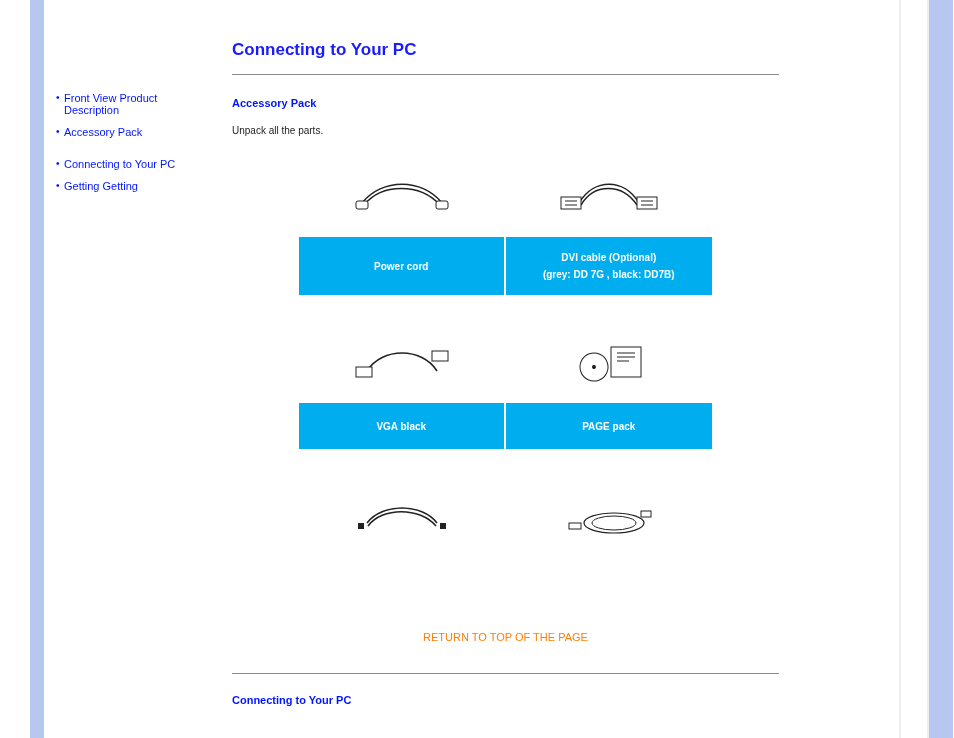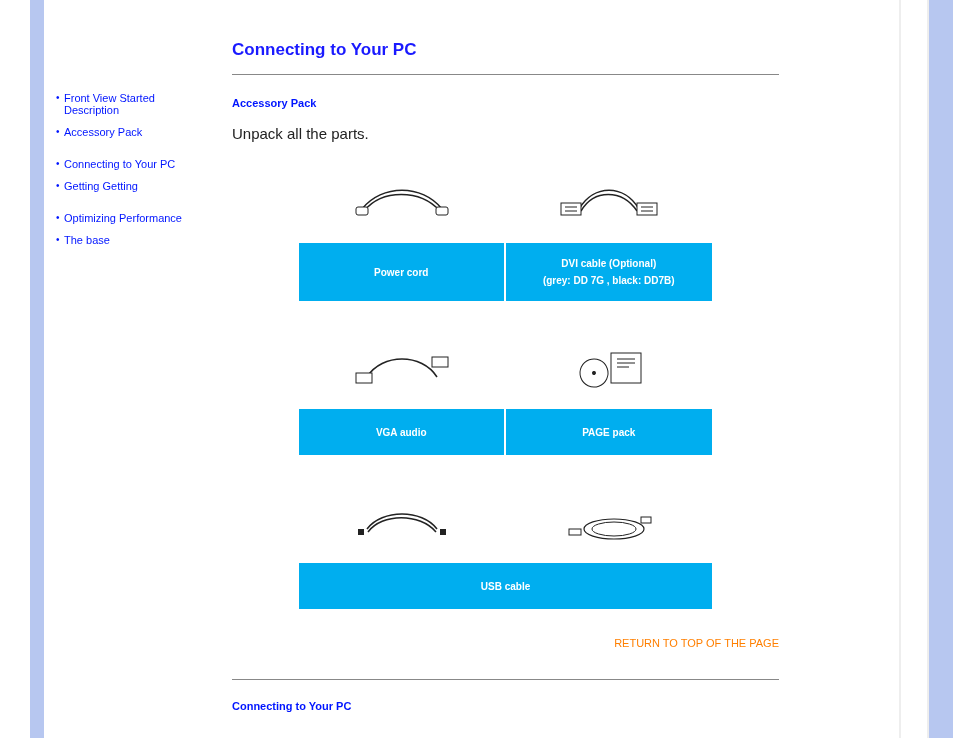--- a/index.html
+++ b/index.html
@@ -53,21 +53,21 @@
     margin: 18px 0 14px 0;
   }
   hr { border: none; border-top: 1px solid #888; margin: 8px 0 22px 0; }
   hr.thin { margin: 30px 0 20px 0;}
   .subhead {
     color: #0015ff;
     font-weight: bold;
     font-size: 11px;
     margin-bottom: 16px;
   }
-  .bodytext { color: #222; font-size: 15px; margin-bottom: 21px; }
+  .bodytext { color: #222; font-size: 10px; margin-bottom: 21px; }
 
   .grid {
     width: 413px;
     margin: 16px auto;
   }
   .row-imgs {
     display: flex;
     height: 80px;
   }
   .row-imgs .cell {
@@ -92,21 +92,21 @@
     flex-direction: column;
     align-items: center;
     justify-content: center;
     text-align: center;
     padding: 4px;
   }
   .row-labels .cell:last-child { border-right: none; }
   .row-labels.tall { height: 58px; }
 
   .return-link {
-    text-align: right;
+    text-align: center;
     color: #ff7f00;
     font-size: 11px;
     margin: 26px 0 0 0;
   }
 
   
   .illus {
     width: 100px;
     height: 48px;
     color: #333;
@@ -114,30 +114,26 @@
 </style>
 </head>
 <body>
 
 <div class="outer">
   <div class="bar-left-1"></div>
   <div class="bar-left-2"></div>
 
   <nav class="sidebar">
     <div class="nav-group">
-      <div class="nav-item"><span>Front View Started Description</span></div>
+      <div class="nav-item"><span>Front View Product Description</span></div>
       <div class="nav-item"><span>Accessory Pack</span></div>
     </div>
     <div class="nav-group">
       <div class="nav-item"><span>Connecting to Your PC</span></div>
       <div class="nav-item"><span>Getting Getting</span></div>
-    </div>
-    <div class="nav-group">
-      <div class="nav-item"><span>Optimizing Performance</span></div>
-      <div class="nav-item"><span>The base</span></div>
     </div>
   </nav>
 
   <main class="content-wrap">
     <h1 class="title">Connecting to Your PC</h1>
     <hr>
 
     <div class="subhead">Accessory Pack</div>
     <div class="bodytext">Unpack all the parts.</div>
 
@@ -192,21 +188,21 @@
             <line x1="58" y1="22" x2="70" y2="22" stroke="#222"></line>
             <g transform="rotate(-20 35 28)">
               <ellipse cx="35" cy="28" rx="14" ry="14" fill="#fff" stroke="#222"></ellipse>
               <circle cx="35" cy="28" r="2" fill="#222"></circle>
             </g>
           </svg>
         </div>
       </div>
       <div class="row-labels">
         <div class="cell">
-          <div>VGA audio</div>
+          <div>VGA black</div>
         </div>
         <div class="cell">
           <div>PAGE pack</div>
         </div>
       </div>
 
       <div class="row-imgs">
         <div class="cell">
           <svg class="illus" viewBox="0 0 100 48">
             <path d="M15 30 C30 10, 70 10, 85 30" fill="none" stroke="#222" stroke-width="1.5"></path>
@@ -218,23 +214,20 @@
         <div class="cell">
           <svg class="illus" viewBox="0 0 100 48">
             <ellipse cx="55" cy="30" rx="30" ry="10" fill="none" stroke="#222" stroke-width="1.2"></ellipse>
             <ellipse cx="55" cy="30" rx="22" ry="7" fill="none" stroke="#222" stroke-width="1"></ellipse>
             <rect x="10" y="30" width="12" height="6" fill="#fff" stroke="#222"></rect>
             <rect x="82" y="18" width="10" height="6" fill="#fff" stroke="#222"></rect>
           </svg>
         </div>
       </div>
       <div class="row-labels">
-        <div class="cell">
-          <div>USB cable</div>
-        </div>
       </div>
 
     </div>
 
     <div class="return-link">
       <span>RETURN TO TOP OF THE PAGE</span>
     </div>
 
     <hr class="thin">
     <div class="subhead">Connecting to Your PC</div>

